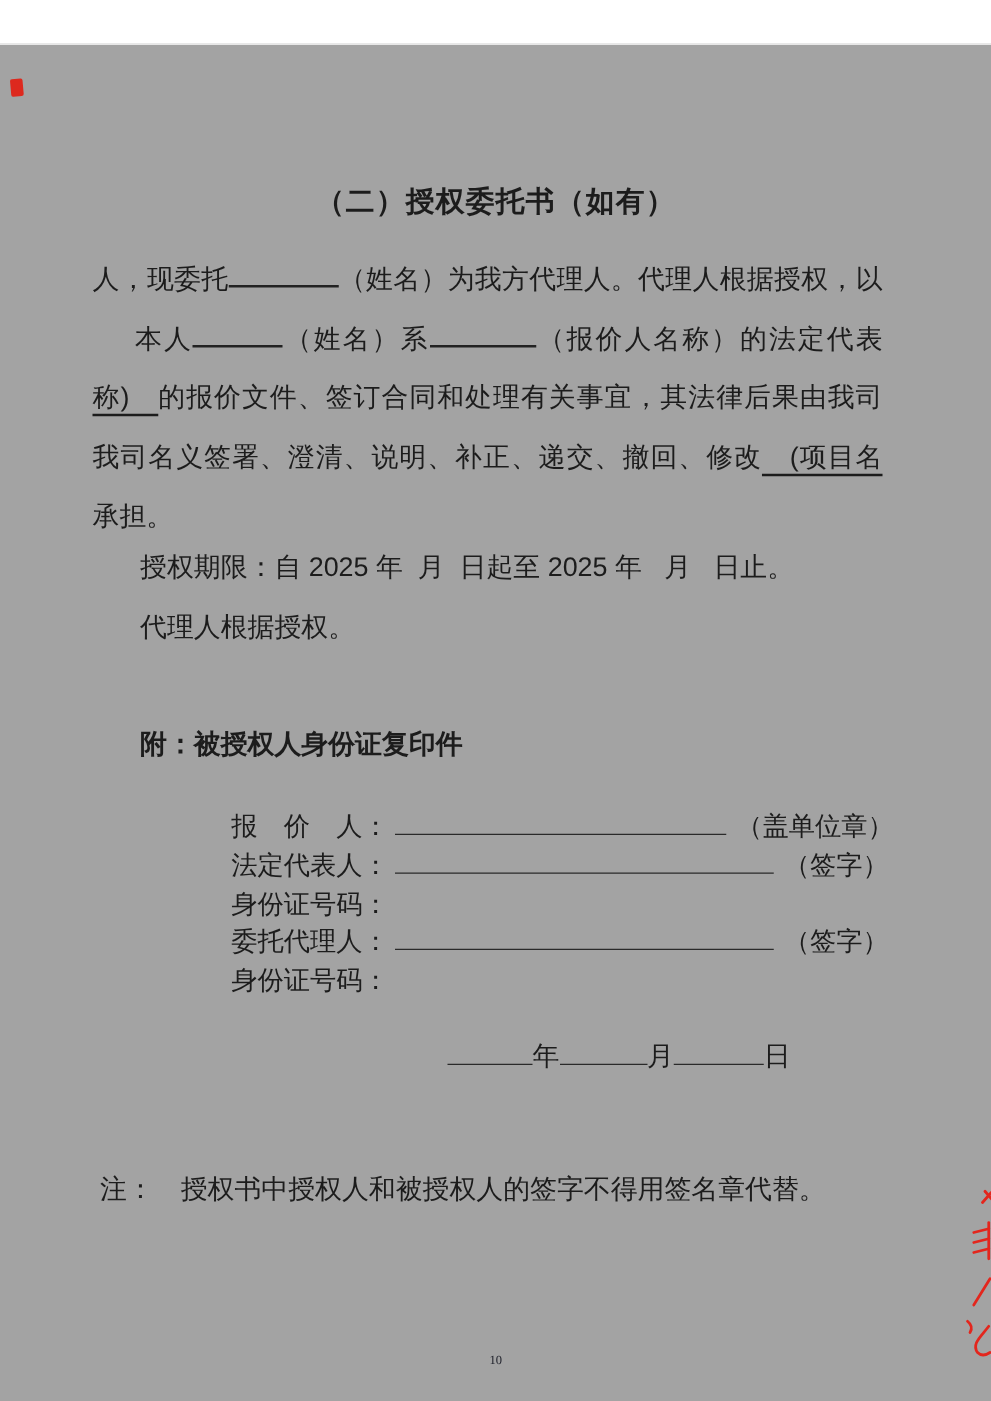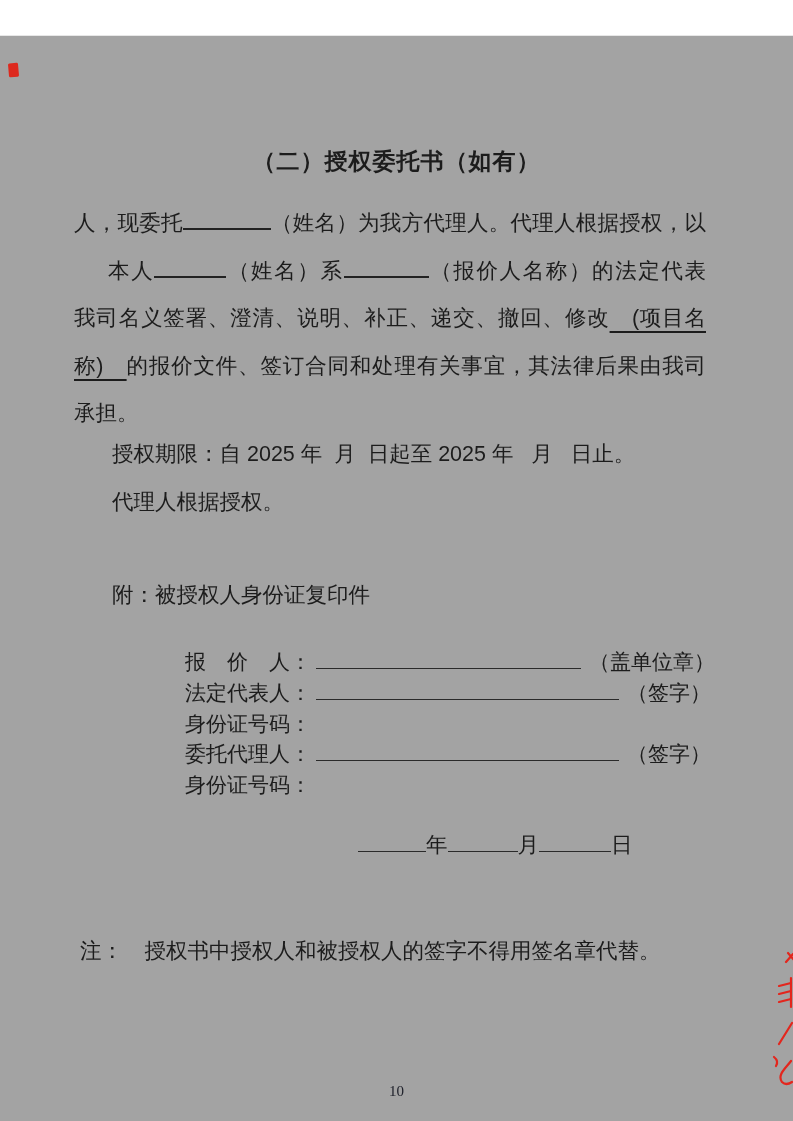--- a/index.html
+++ b/index.html
@@ -30,36 +30,36 @@
   .ul{
     text-decoration:underline;
     text-decoration-thickness:2px;
     text-underline-offset:6px;
     white-space:pre;
   }
 
   .period{position:absolute;left:74px;top:396px;width:660px;font-size:21.5px;line-height:47.6px;}
   .period div{padding-left:38px;white-space:pre-wrap;}
 
-  .attach{position:absolute;left:112px;top:545px;font-size:21.5px;}
+  .attach{position:absolute;left:112px;top:545px;font-size:21.5px;font-weight:bold;}
 
   .sig{position:absolute;left:185px;top:612px;font-size:21px;line-height:30.8px;}
   .srow{white-space:nowrap;}
   .sbl{display:inline-block;border-bottom:1.8px solid #2a2a2a;margin:0 8px 0 5px;}
   .sb1{width:265px;} .sb2{width:303px;}
 
   .dateline{position:absolute;left:358px;top:795px;font-size:21.5px;white-space:nowrap;text-align:center;}
   .db{display:inline-block;border-bottom:1.8px solid #2a2a2a;}
   .db1{width:68px;} .db2{width:70px;} .db3{width:72px;}
 
   .note{position:absolute;left:80px;top:901px;font-size:21.5px;white-space:pre-wrap;}
 
   .pagenum{
     position:absolute;top:1048px;left:0;width:100%;text-align:center;
-    font-family:"Liberation Serif", serif;font-size:15px;color:#20222c;
+    font-family:"Liberation Serif", serif;font-size:10px;color:#20222c;
   }
 
   .red-right{position:absolute;top:916px;right:-3px;width:30px;height:138px;}
   .red-topleft{position:absolute;top:26px;left:6px;width:16px;height:20px;}
 </style>
 </head>
 <body>
 
 <div class="page">
   <div class="top-edge"></div>
@@ -71,24 +71,24 @@
   <div class="title">（二）授权委托书（如有）</div>
 
   <div class="para">
     <div class="jline">
       <span>人，现委托</span><span class="bl b3"></span><span>（姓名）为我方代理人。代理人根据授权，以</span>
     </div>
     <div class="jline indent">
       <span>本人</span><span class="bl b1"></span><span>（姓名）系</span><span class="bl b2"></span><span>（报价人名称）的法定代表</span>
     </div>
     <div class="jline">
-      <span>我司名义签署、澄清、说明、补正、递交、撤回、修改</span><span class="ul">　(项目名</span>
+      <span class="ul">称)　</span><span>的报价文件、签订合同和处理有关事宜，其法律后果由我司</span>
     </div>
     <div class="jline">
-      <span class="ul">称)　</span><span>的报价文件、签订合同和处理有关事宜，其法律后果由我司</span>
+      <span>我司名义签署、澄清、说明、补正、递交、撤回、修改</span><span class="ul">　(项目名</span>
     </div>
     <div class="plainline">承担。</div>
   </div>
 
   <div class="period">
     <div>授权期限：自 2025 年  月  日起至 2025 年   月   日止。</div>
     <div>代理人根据授权。</div>
   </div>
 
   <div class="attach">附：被授权人身份证复印件</div>

